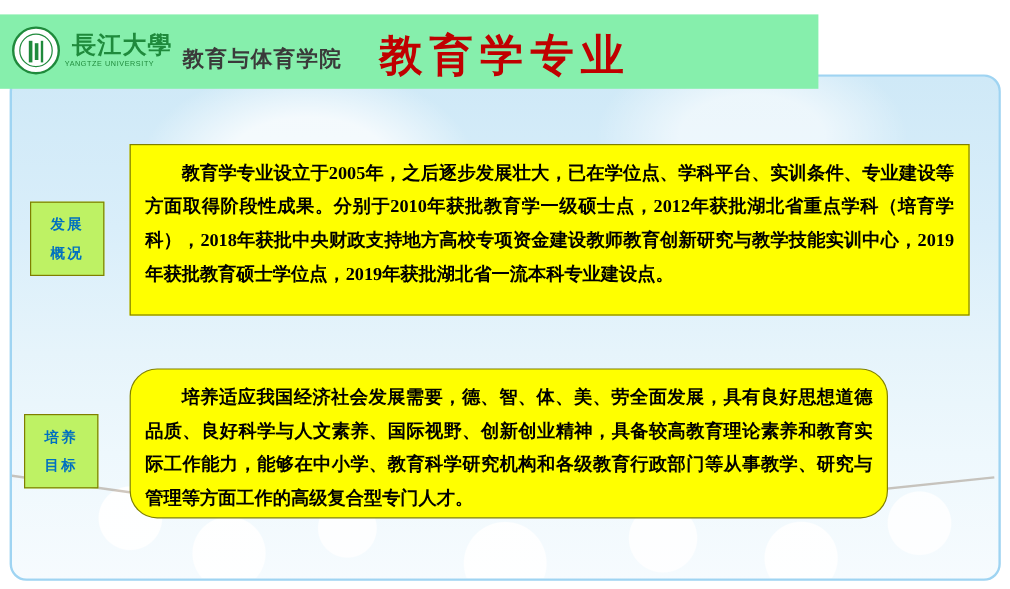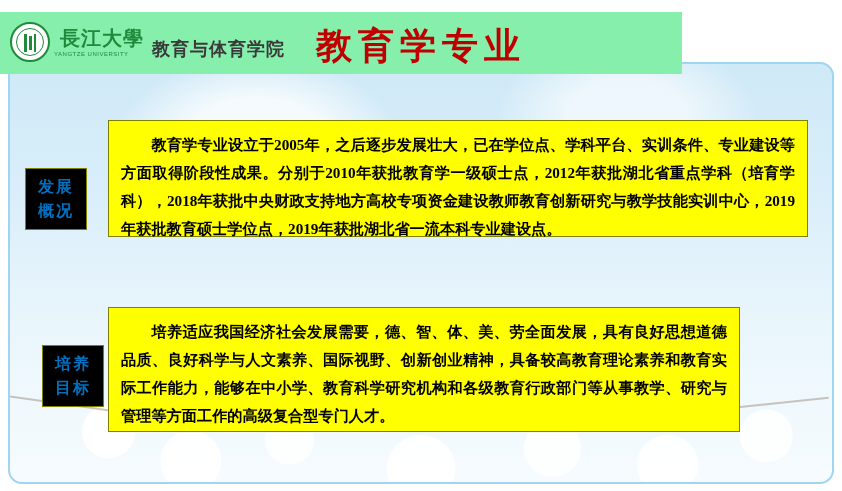--- a/index.html
+++ b/index.html
@@ -160,61 +160,62 @@
     pointer-events: none;
     background: rgba(120, 95, 70, 0.35);
     height: 2px;
     transform-origin: left center;
   }
 
   
   .side-label {
     position: absolute;
     width: 62px;
-    background: #000000;
+    background: #bef264;
     border: 1px solid #7f7f00;
     box-sizing: border-box;
     text-align: center;
     color: #0070c0;
     font-weight: bold;
-    font-size: 16px;
+    font-size: 12px;
     line-height: 24px;
     padding: 6px 0;
     letter-spacing: 2px;
     font-family: "Liberation Serif", "DejaVu Serif", serif;
   }
   #label-overview { left: 25px; top: 168px; }
-  #label-goal { left: 42px; top: 345px; }
+  #label-goal { left: 20px; top: 345px; }
 
   
   .text-box {
     position: absolute;
     background: #ffff00;
     border: 1px solid #808000;
     box-sizing: border-box;
     padding: 10px 12px 8px 12px;
     font-size: 15.2px;
     line-height: 28px;
     color: #000000;
     font-weight: bold;
     text-align: justify;
     text-justify: inter-ideograph;
     font-family: "Liberation Serif", "DejaVu Serif", serif;
   }
   #box-overview {
     left: 108px;
     top: 120px;
     width: 700px;
-    height: 117px;
+    height: 143px;
   }
   #box-goal {
     left: 108px;
     top: 307px;
     width: 632px;
     height: 125px;
+    border-radius: 23px;
   }
   .indent2 { text-indent: 2em; margin: 0; }
 </style>
 </head>
 <body>
 
 <div class="slide">
 
   <div class="header">
     <div class="logo-wrap">

